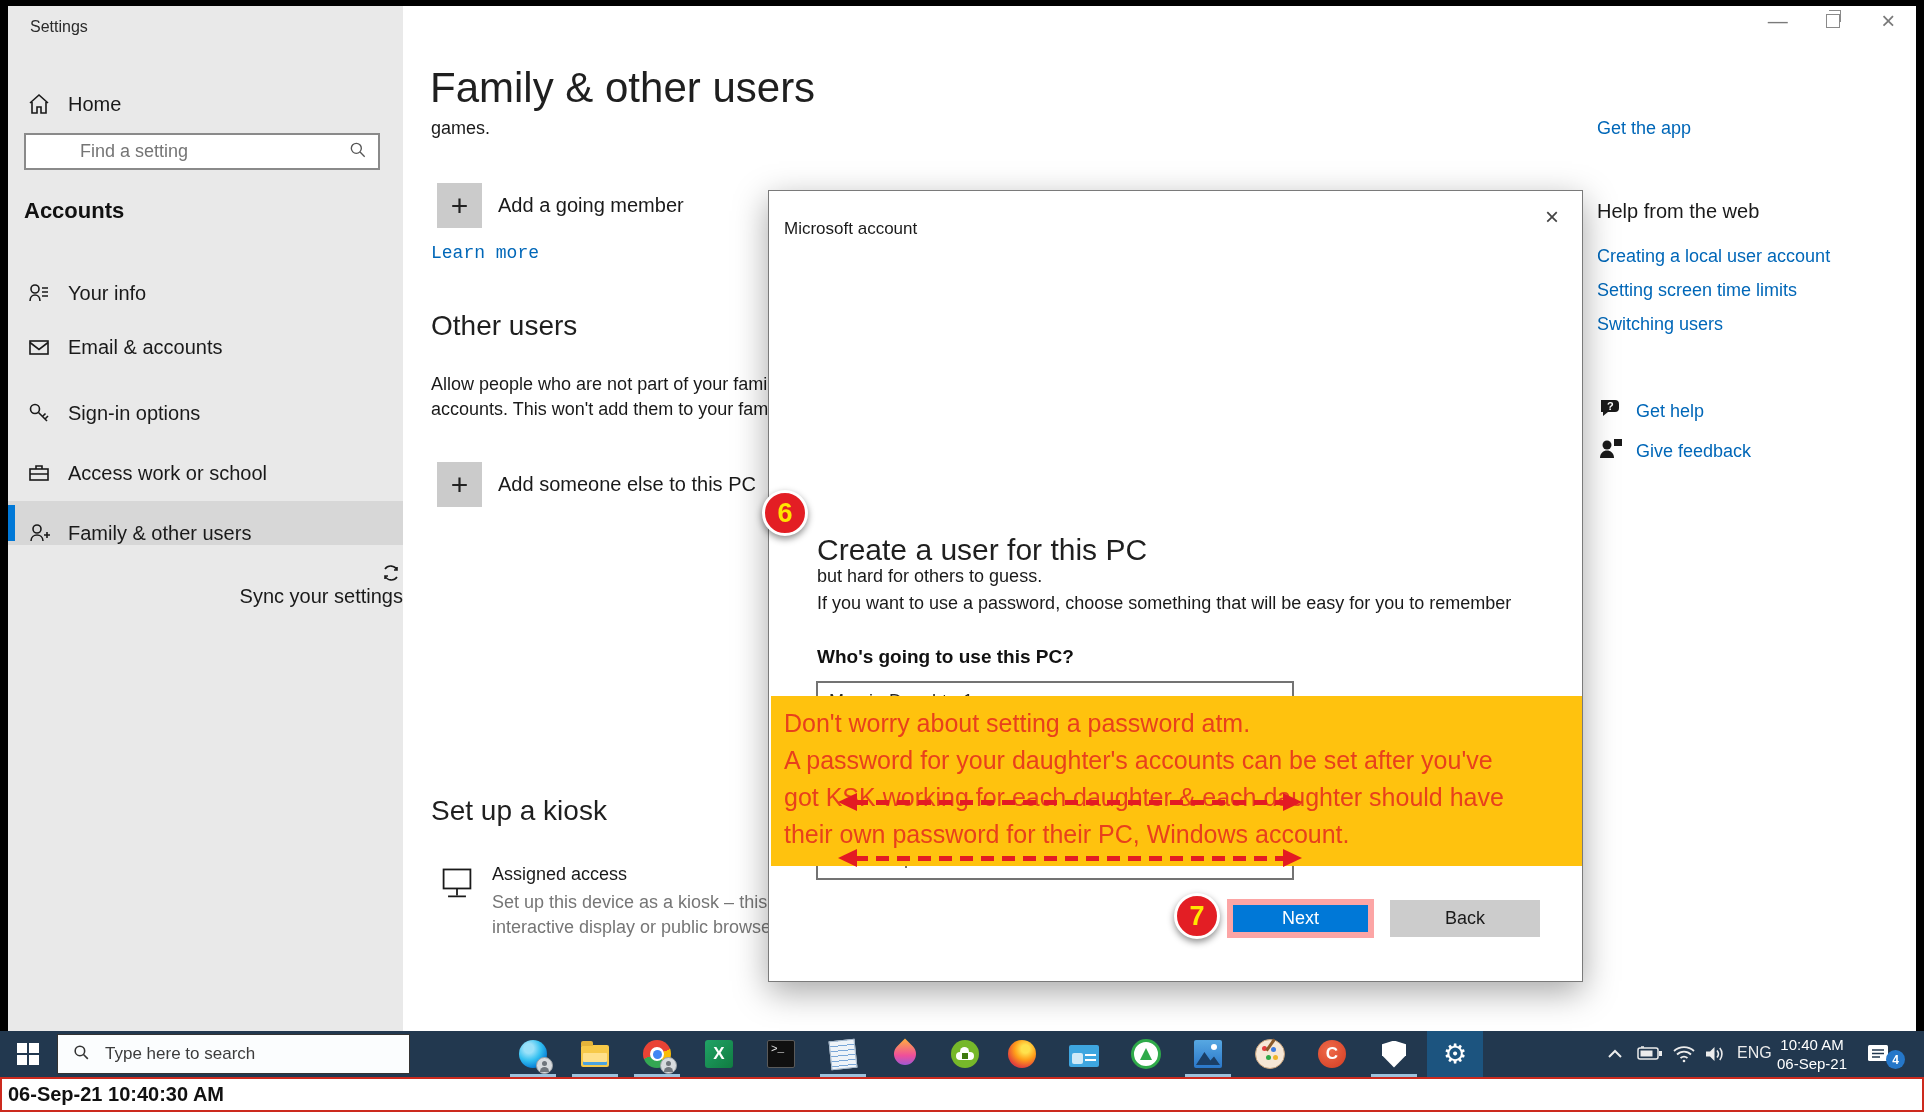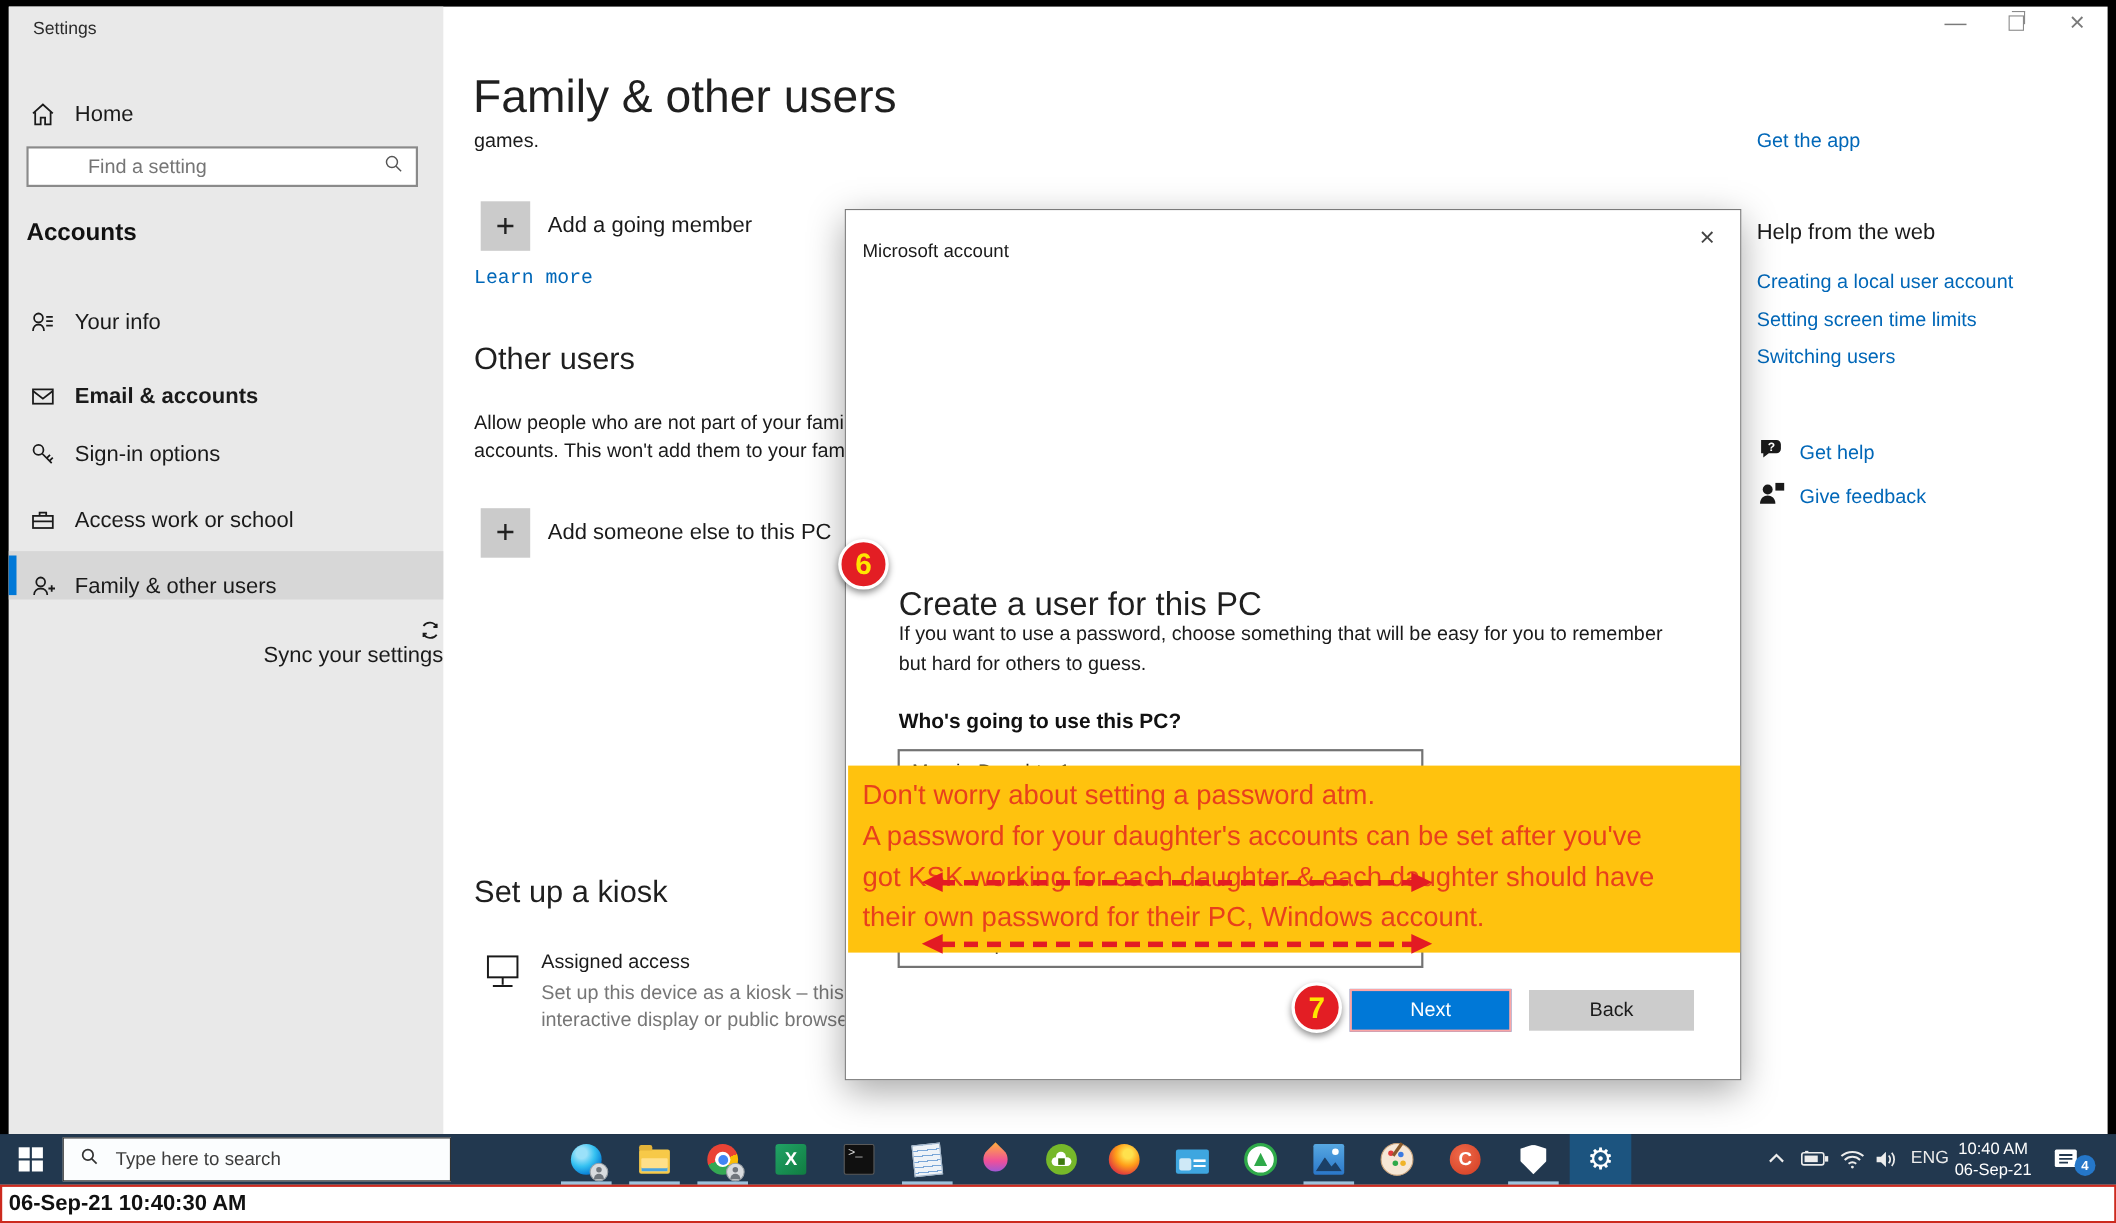--- a/index.html
+++ b/index.html
@@ -46,21 +46,21 @@
   .dlg-close{position:absolute;right:12px;top:8px;width:36px;height:36px;display:flex;align-items:center;justify-content:center;font-size:24px;color:#444;}
   .dlg-head{position:absolute;left:48px;top:342px;font-size:30px;font-weight:300;color:#1f1f1f;}
   .dlg-desc{position:absolute;left:48px;top:372px;font-size:18px;line-height:27px;color:#1a1a1a;}
   .dlg-bold{position:absolute;left:48px;font-size:19px;font-weight:bold;color:#111;}
   .dlg-input{position:absolute;left:47px;width:478px;height:41px;border:2px solid #737373;box-sizing:border-box;
              font-size:18px;font-family:inherit;padding:0 11px;color:#2a2a2a;outline:none;background:#fff;}
   .dlg-input::placeholder{color:#4d4d4d;opacity:1;}
   .note{position:absolute;left:2px;top:505px;width:811px;height:170px;box-sizing:border-box;padding:9px 13px;
         font-size:25px;line-height:37px;}
   .btn{position:absolute;font-size:18px;display:flex;align-items:center;justify-content:center;box-sizing:border-box;}
-  .btn-next{left:458px;top:708px;width:147px;height:39px;color:#fff;border:2px solid #fca5a5;}
+  .btn-next{left:458px;top:708px;width:147px;height:39px;color:#fff;border:6px solid #fca5a5;}
   .btn-back{left:621px;top:709px;width:150px;height:37px;background:#cccccc;color:#1a1a1a;}
   
   .step-circle{position:absolute;width:46px;height:46px;border-radius:50%;border:3px solid #fff;
                box-shadow:0 3px 7px rgba(0,0,0,.45);display:flex;align-items:center;justify-content:center;
                font-size:27px;font-weight:bold;z-index:30;box-sizing:border-box;}
   .red-arrow{position:absolute;height:5px;z-index:25;
              background:repeating-linear-gradient(90deg,#e31b23 0 13px,rgba(0,0,0,0) 13px 21px);}
   .red-arrow::before,.red-arrow::after{content:"";position:absolute;top:-7px;width:0;height:0;
              border-top:9px solid transparent;border-bottom:9px solid transparent;}
   .red-arrow::before{left:-17px;border-right:19px solid #e31b23;}
@@ -163,21 +163,21 @@
   <div class="nav-row" style="top:261px;">
     <span class="ico">
       <svg class="line" width="24" height="24" viewBox="0 0 24 24">
           <circle cx="8" cy="8" r="4"></circle>
           <path d="M3 20c0-4 2.5-6 5-6s5 2 5 6 M15 7h6 M15 11h6 M15 15h6"></path>
         </svg>
     </span>
     <span class="lbl">Your info</span>
   </div>
 
-  <div class="nav-row" style="top:328px;font-weight:bold;">
+  <div class="nav-row" style="top:315px;">
     <span class="ico">
       <svg class="line" width="24" height="24" viewBox="0 0 24 24">
           <rect x="3" y="6" width="18" height="13"></rect>
           <path d="M3 7.5l9 7 9-7"></path>
         </svg>
     </span>
     <span class="lbl">Email &amp; accounts</span>
   </div>
 
   <div class="nav-row" style="top:381px;">
@@ -289,22 +289,22 @@
     <span class="link" style="margin-left:12px;font-size:18px;">Give feedback</span>
   </div>
 
   <div class="dialog">
     <div class="dlg-title">Microsoft account</div>
     <div class="dlg-close">
         <span>×</span>
       </div>
     <div class="dlg-head">Create a user for this PC</div>
     <div class="dlg-desc">
+      <div>but hard for others to guess.</div>
       <div>If you want to use a password, choose something that will be easy for you to remember</div>
-      <div>but hard for others to guess.</div>
     </div>
     <div class="dlg-bold" style="top:455px;">Who's going to use this PC?</div>
     <input class="dlg-input" style="top: 490px;" type="text" value="MaminrDaughter1">
     <div class="dlg-bold" style="top:552px;">Make it secure.</div>
     <input class="dlg-input" style="top: 591px;" type="text" placeholder="Enter password">
     <input class="dlg-input" style="top: 646px; height: 43px;" type="text" placeholder="Re-enter password">
 
     <div class="red-arrow" style="left:86px;top:609px;width:430px;"></div>
     <div class="red-arrow" style="left:86px;top:665px;width:430px;"></div>
 

